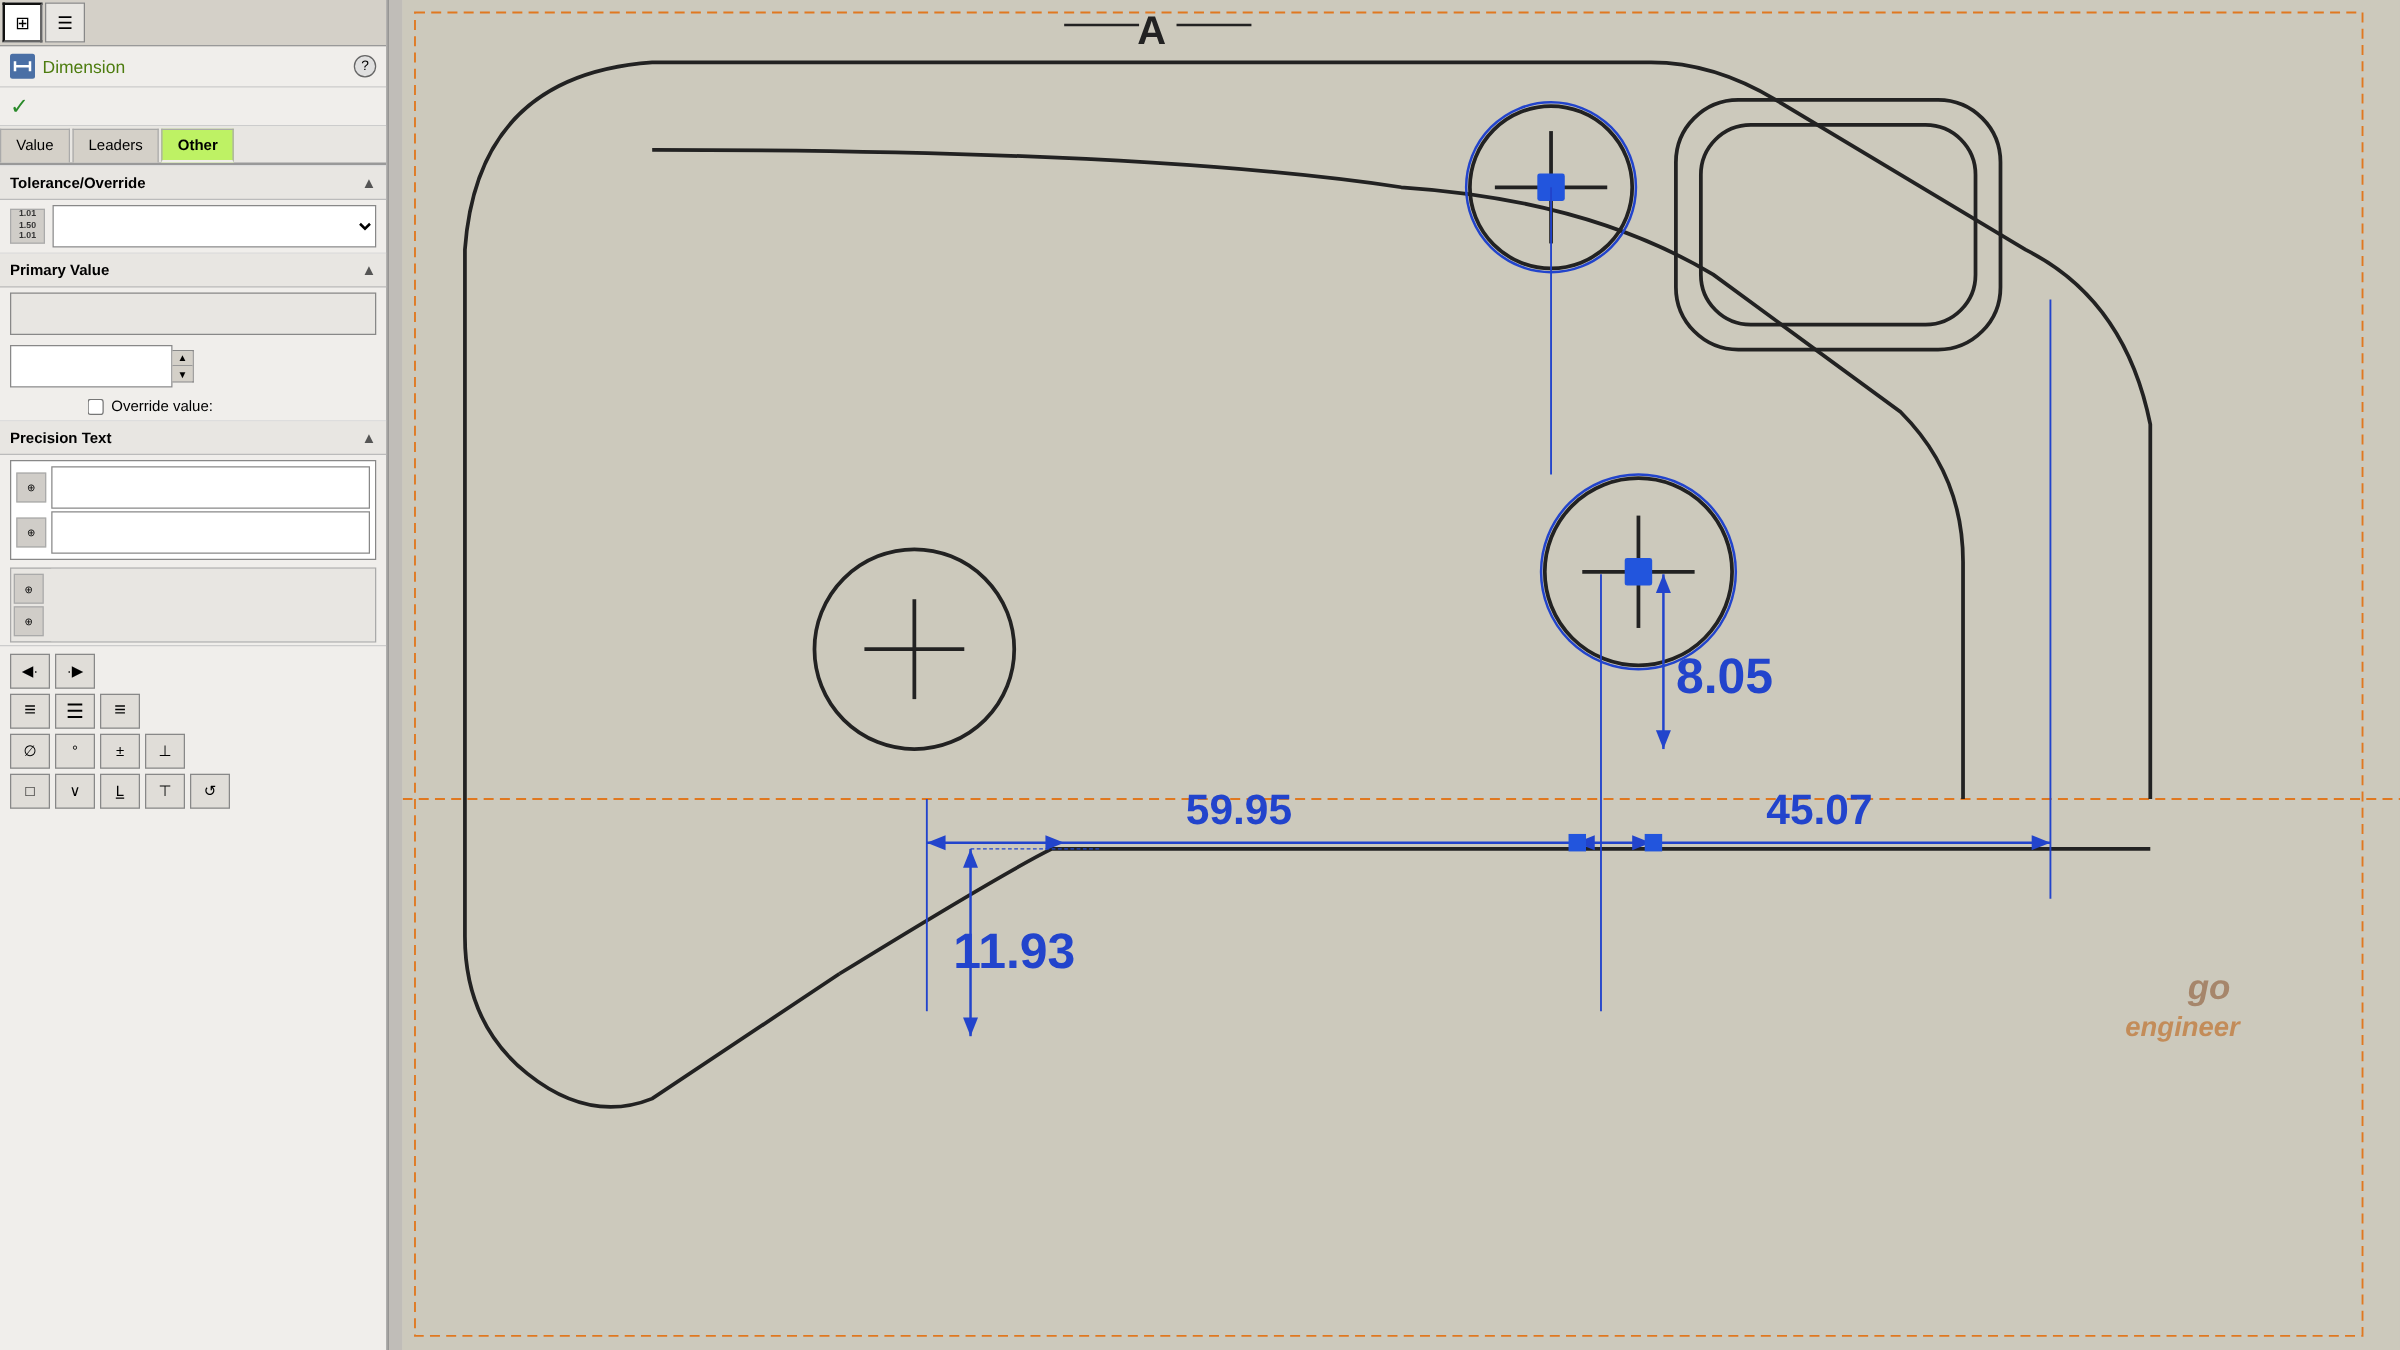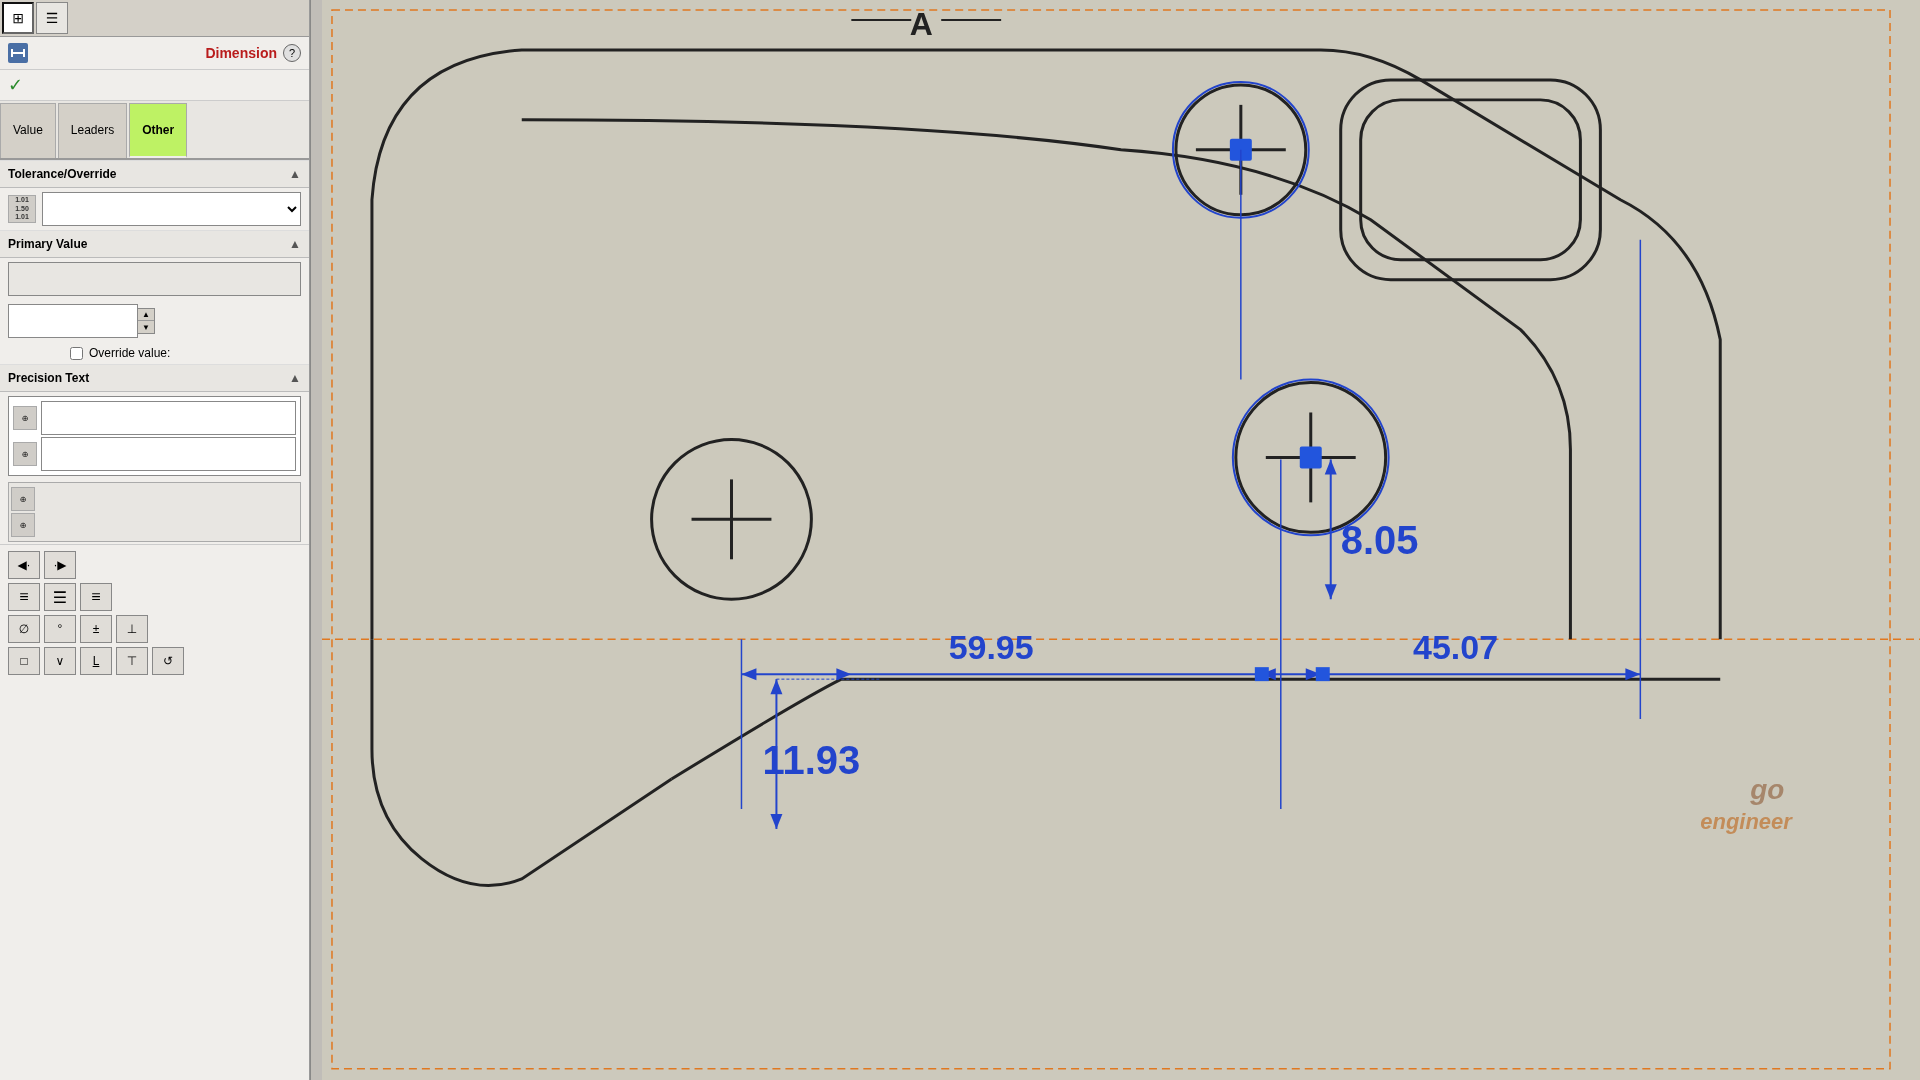--- a/index.html
+++ b/index.html
@@ -48,23 +48,22 @@
       border-bottom: 1px solid #ccc;
     }
     .panel-title-icon {
       width: 20px; height: 20px;
       background: #4a6fa5;
       border-radius: 2px;
       display: flex; align-items: center; justify-content: center;
       color: white; font-size: 10px;
     }
     .panel-title {
-      font-size: 14px; font-weight: bold; color: #b91c1c;
+      font-size: 14px; font-weight: normal; color: #4d7c0f;
       flex: 1;
-      text-align: right;
     }
     .panel-help-btn {
       width: 18px; height: 18px;
       border-radius: 50%;
       border: 1px solid #666;
       background: #e0e0e0;
       display: flex; align-items: center; justify-content: center;
       font-size: 11px; cursor: pointer;
     }
 
@@ -76,21 +75,21 @@
       border-bottom: 1px solid #ccc;
     }
 
     
     .tabs-row {
       display: flex;
       border-bottom: 2px solid #999;
       background: #e8e6e2;
     }
     .tab {
-      padding: 19px 12px;
+      padding: 5px 12px;
       border: 1px solid #aaa;
       border-bottom: none;
       cursor: pointer;
       background: #d4d0c8;
       font-size: 12px;
       margin-right: 2px;
       margin-top: 2px;
     }
     .tab.active {
       background: #bef264;

